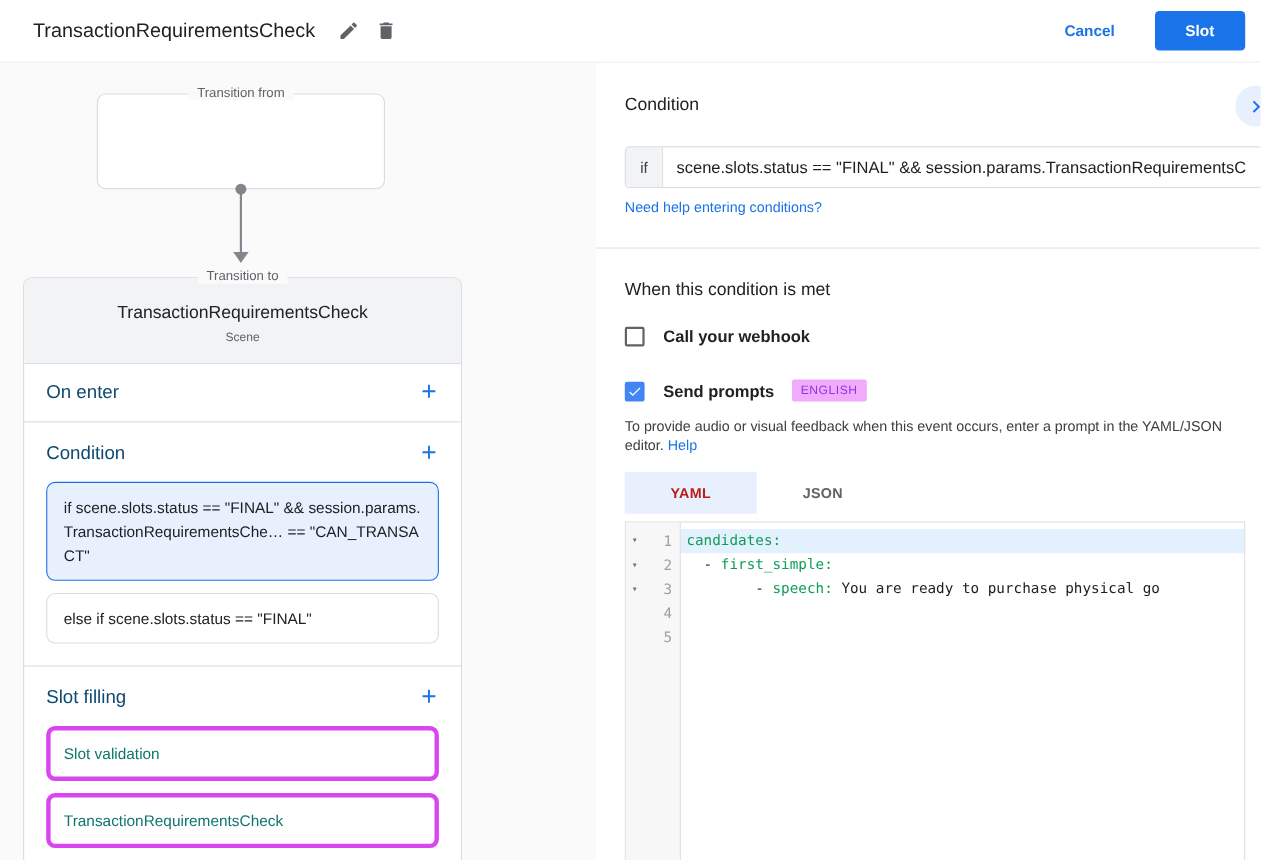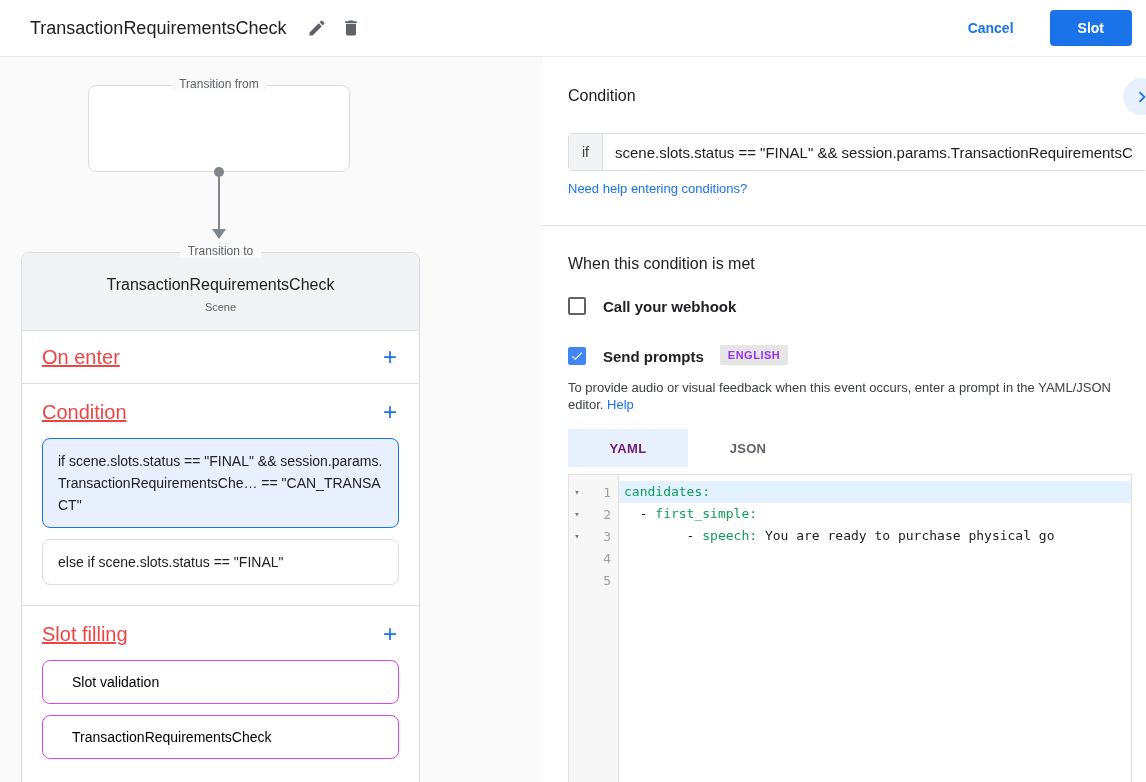--- a/index.html
+++ b/index.html
@@ -38,32 +38,32 @@
 
   
   .scene-card { position:absolute; left:21px; top:195px; width:399px; height:560px;
     background:#fff; border:1px solid #dadce0; border-radius:8px; }
   .scene-header { background:#f1f3f4; border-bottom:1px solid #dadce0;
     border-radius:8px 8px 0 0; height:78px; text-align:center; padding-top:23px; }
   .scene-name { font-size:16px; color:#202124; }
   .scene-type { font-size:11px; color:#5f6368; margin-top:7px; }
   .section-row { display:flex; align-items:center; justify-content:space-between;
     padding:0 20px; height:53px; border-bottom:1px solid #dadce0; cursor:default; }
-  .section-label { font-size:20px; color:#ef4444;text-decoration:underline; }
+  .section-label { font-size:17px; color:#0c4a6e; }
   .add-btn { border:none; background:transparent; color:#1a73e8; font-size:24px;
     font-weight:300; line-height:20px; cursor:pointer; padding:0 2px; font-family:inherit; }
   .card-section { padding:13px 20px 20px; border-bottom:1px solid #dadce0; }
   .card-section.last { border-bottom:none; }
   .card-section-head { display:flex; align-items:center; justify-content:space-between; height:30px; }
   .cond-card { border-radius:8px; padding:11px 15px; font-size:14px; line-height:22px;
     color:#202124; margin-top:11px; cursor:pointer; word-break:break-all; }
   .cond-card.selected { background:#e8f0fe; border:1.5px solid #1a73e8; }
   .cond-card.plain { background:#fff; border:1px solid #dadce0; }
-  .slot-card { border:1px solid #d946ef; border-radius:8px; background:#fff;
-    padding:13px 29px; font-size:14px; color:#000000; margin-top:11px; cursor:pointer; }
+  .slot-card { border:4px solid #d946ef; border-radius:8px; background:#fff;
+    padding:13px 12px; font-size:14px; color:#0f766e; margin-top:11px; cursor:pointer; }
 
   
   .rp-heading { position:absolute; left:26px; top:30px; font-size:16px; color:#202124; }
   .expand-btn { position:absolute; right:-14px; top:21px; width:37px; height:37px;
     border-radius:50%; background:#e8f0fe; border:none; cursor:pointer;
     display:flex; align-items:center; justify-content:center; color:#1a73e8; }
   .if-row { position:absolute; left:26px; top:76px; right:-2px; height:38px;
     border:1px solid #dadce0; border-radius:4px; display:flex; overflow:hidden; background:#fff; }
   .if-cell { width:34px; flex:none; background:#f1f3f4; border-right:1px solid #dadce0;
     display:flex; align-items:center; justify-content:center; font-size:14px; color:#3c4043; }
@@ -74,30 +74,30 @@
   .rp-divider { position:absolute; left:0; right:0; top:168px; height:1px; background:#e0e0e0; }
   .when-heading { position:absolute; left:26px; top:198px; font-size:16px; color:#202124; }
   .check-row { position:absolute; left:26px; display:flex; align-items:flex-end; }
   .check-row.webhook { top:240px; }
   .check-row.prompts { top:288px; }
   .checkbox { width:18px; height:18px; border-radius:2px; flex:none; margin-right:17px; }
   .checkbox.unchecked { border:2px solid #5f6368; background:#fff; }
   .checkbox.checked { background:#4285f4; border:2px solid #4285f4;
     display:flex; align-items:center; justify-content:center; color:#fff; }
   .check-label { font-size:15px; font-weight:600; color:#202124; }
-  .lang-badge { margin-left:16px; background:#e5e5e5; color:#9334e6; font-size:11px;
-    font-weight:700; letter-spacing:.5px; padding:4px 8px; border-radius:2px; }
+  .lang-badge { margin-left:16px; background:#f0abfc; color:#9334e6; font-size:11px;
+    font-weight:400; letter-spacing:.5px; padding:4px 8px; border-radius:2px; }
   .prompt-desc { position:absolute; left:26px; top:322px; width:576px; font-size:13px;
     line-height:17px; color:#3c4043; }
   .prompt-desc a { color:#1a73e8; text-decoration:none; cursor:pointer; }
 
   .tabs { position:absolute; left:26px; top:372px; display:flex; }
   .tab { width:120px; height:38px; display:flex; align-items:center; justify-content:center;
     font-size:13px; font-weight:600; letter-spacing:.3px; cursor:pointer; }
-  .tab.active { background:#e8f0fe; color:#701a75; }
+  .tab.active { background:#e8f0fe; color:#b91c1c; }
   .tab.inactive { background:transparent; color:#5f6368; }
 
   
   .editor { position:absolute; left:26px; top:417px; width:564px; bottom:-2px;
     border:1px solid #e0e0e0; display:flex; background:#fff; font-family:"DejaVu Sans Mono", monospace; }
   .gutter { width:50px; flex:none; background:#f7f7f7; border-right:1px solid #e0e0e0; padding-top:6px; }
   .gutter-row { height:22px; display:flex; align-items:center; }
   .fold { width:16px; text-align:center; font-size:9px; color:#757575; cursor:pointer; }
   .lnum { flex:1; text-align:right; padding-right:7px; font-size:13px; color:#9aa0a6; }
   .code-area { flex:1; padding-top:6px; overflow:hidden; cursor:text; }

